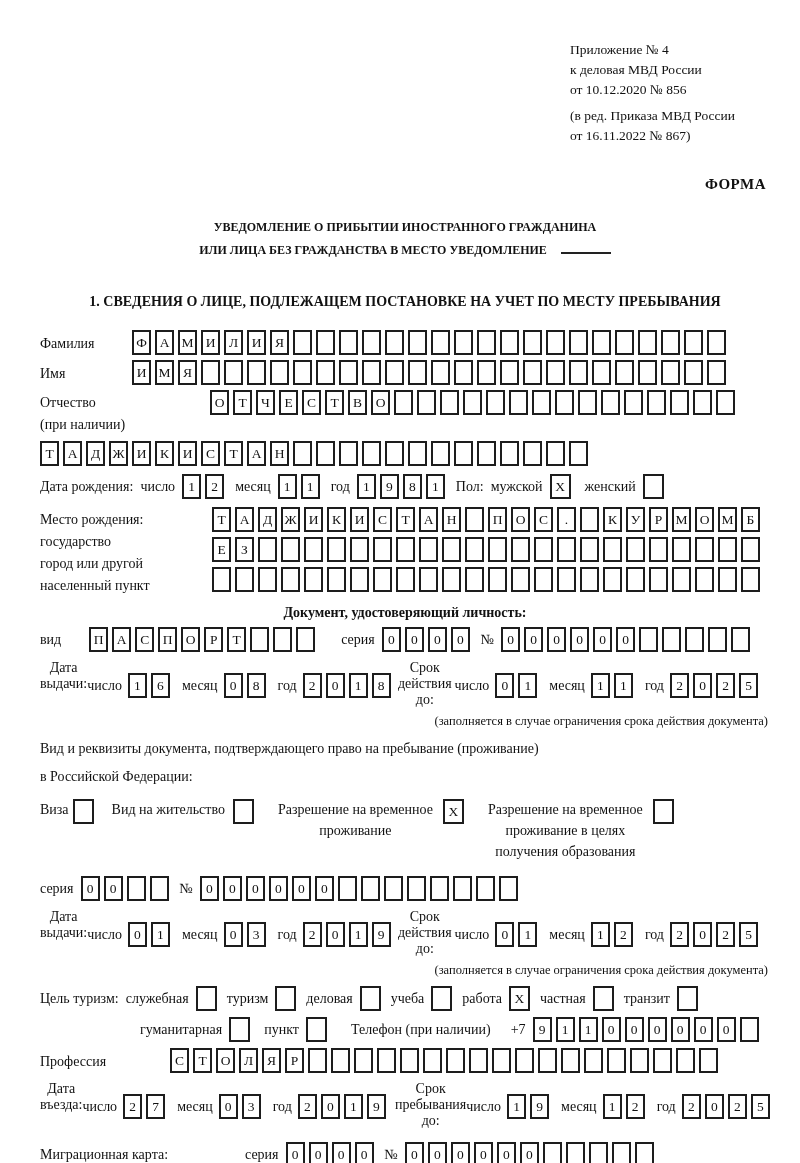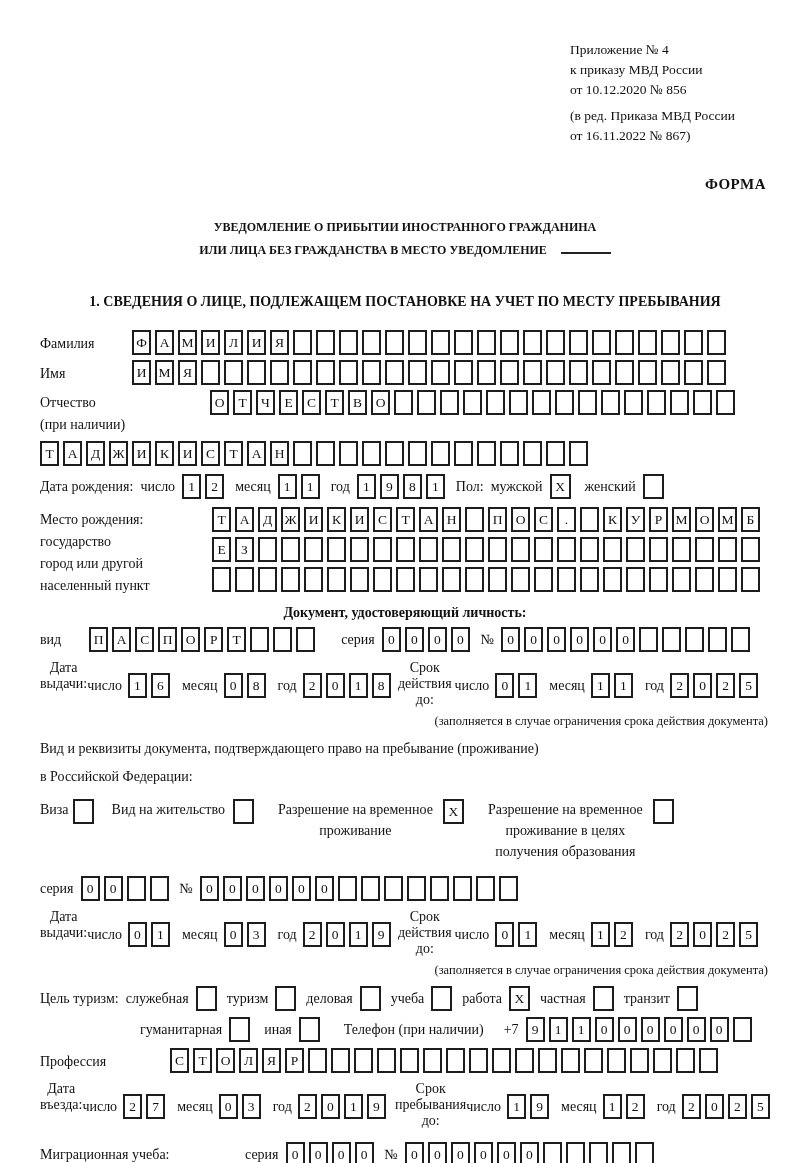--- a/index.html
+++ b/index.html
@@ -71,21 +71,21 @@
 
   .indent-100 { margin-left: 100px; }
 </style>
 </head>
 <body>
 
 <div class="page">
 
   <div class="header-block">
     <div>Приложение № 4</div>
-    <div>к приказу МВД России</div>
+    <div>к деловая МВД России</div>
     <div>от 10.12.2020 № 856</div>
     <div class="hdr-group2">(в ред. Приказа МВД России</div>
     <div>от 16.11.2022 № 867)</div>
     <div class="hdr-forma">ФОРМА</div>
   </div>
 
   <div class="title">
     <div>УВЕДОМЛЕНИЕ О ПРИБЫТИИ ИНОСТРАННОГО ГРАЖДАНИНА</div>
     <div>
       <span>ИЛИ ЛИЦА БЕЗ ГРАЖДАНСТВА В МЕСТО УВЕДОМЛЕНИЕ</span><span class="title-blank"></span>
@@ -539,21 +539,21 @@
     <span class="cell checkbox" style="margin-right:10px;">X</span>
     <span class="lbl">частная</span>
     <span class="cell checkbox" style="margin-right:10px;"></span>
     <span class="lbl">транзит</span>
     <span class="cell checkbox"></span>
   </div>
 
   <div class="inline-row indent-100">
     <span class="lbl">гуманитарная</span>
     <span class="cell checkbox" style="margin-right:14px;"></span>
-    <span class="lbl">иная</span>
+    <span class="lbl">пункт</span>
     <span class="cell checkbox" style="margin-right:24px;"></span>
     <span class="lbl" style="margin-right:20px;">Телефон (при наличии)</span>
     <span class="lbl">+7</span>
     <div class="cells">
         <span class="cell">9</span>
         <span class="cell">1</span>
         <span class="cell">1</span>
         <span class="cell">0</span>
         <span class="cell">0</span>
         <span class="cell">0</span>
@@ -635,21 +635,21 @@
             <span class="cell">2</span>
             <span class="cell">0</span>
             <span class="cell">2</span>
             <span class="cell">5</span>
           </div>
       </div>
     </div>
   </div>
 
   <div class="inline-row" style="margin-top:10px;">
-    <span class="lbl" style="width:198px;">Миграционная учеба:</span>
+    <span class="lbl" style="width:198px;">Миграционная карта:</span>
     <span class="lbl">серия</span>
     <div class="cells">
         <span class="cell">0</span>
         <span class="cell">0</span>
         <span class="cell">0</span>
         <span class="cell">0</span>
       </div>
     <span class="lbl">№</span>
     <div class="cells">
         <span class="cell">0</span>

